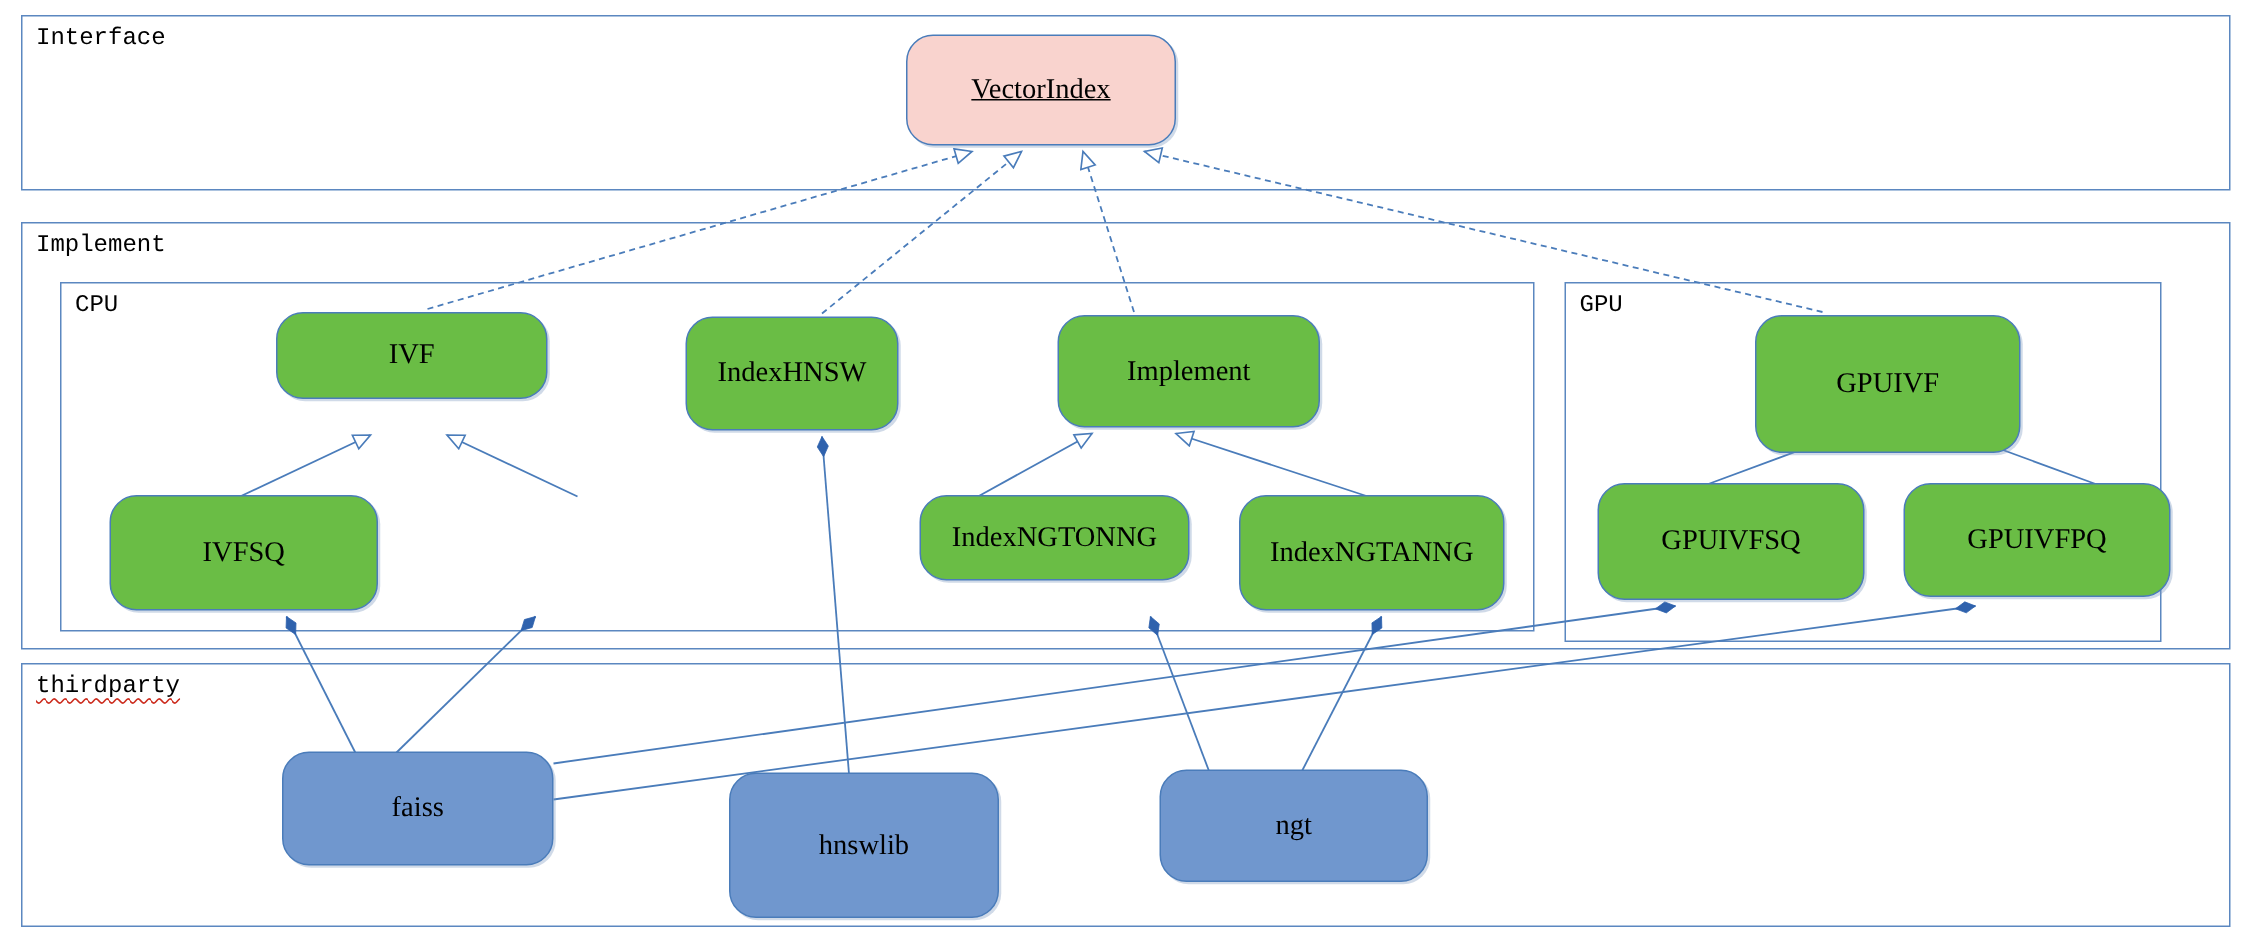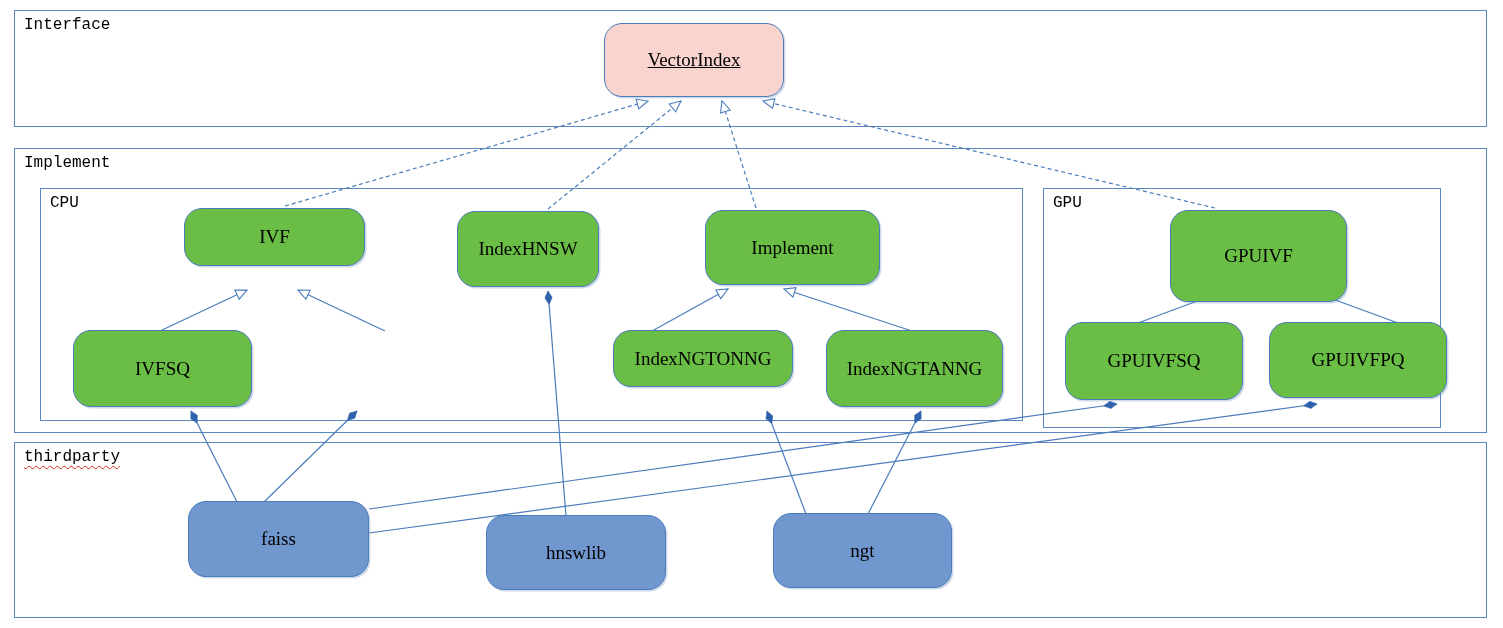--- a/index.html
+++ b/index.html
@@ -134,21 +134,21 @@
   </div>
 
   <div class="node green" style="left:1269px;top:322px;width:178px;height:76px">
     <span>GPUIVFPQ</span>
   </div>
 
   <div class="node blue" style="left:188px;top:501px;width:181px;height:76px">
     <span>faiss</span>
   </div>
 
-  <div class="node blue" style="left:486px;top:515px;width:180px;height:75px">
+  <div class="node blue" style="left:486px;top:515px;width:180px;height:97px">
     <span>hnswlib</span>
   </div>
 
   <div class="node blue" style="left:773px;top:513px;width:179px;height:75px">
     <span>ngt</span>
   </div>
 
 </div>
 
 </body></html>

